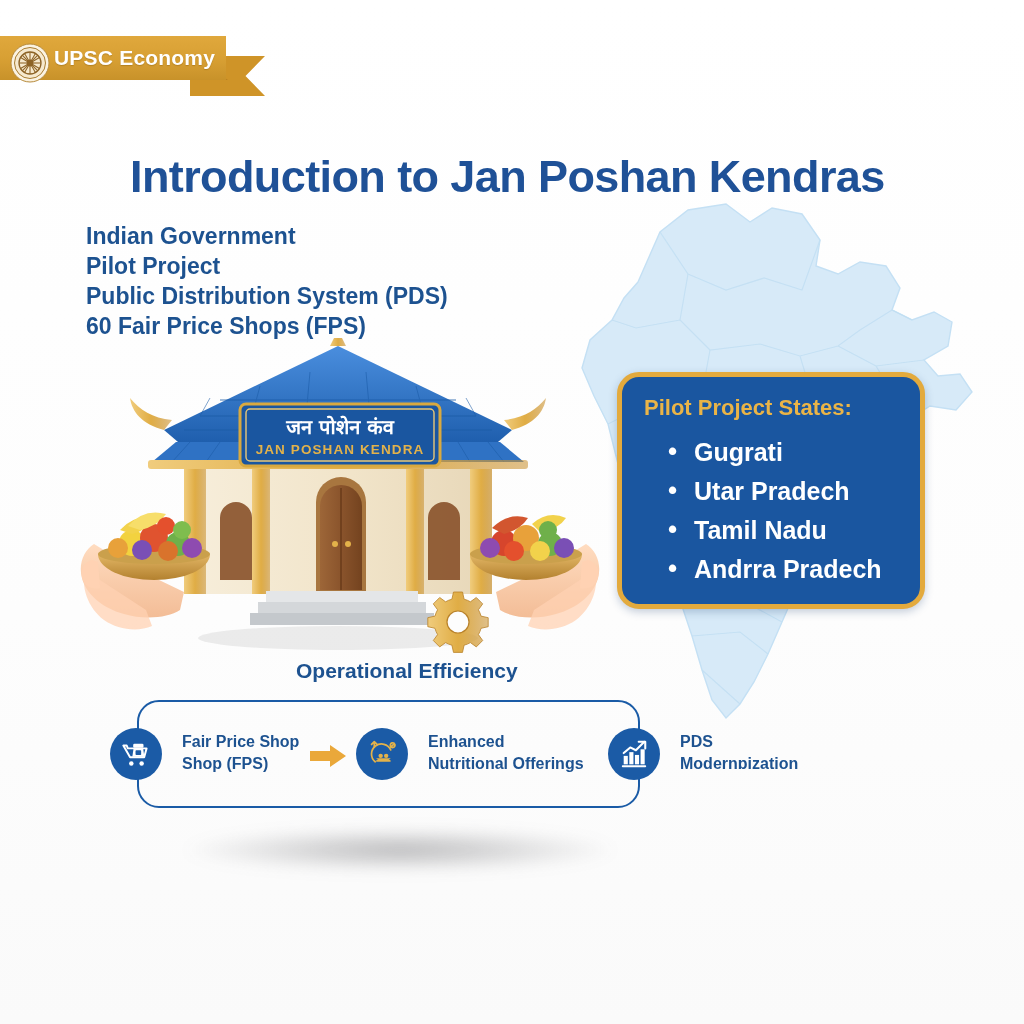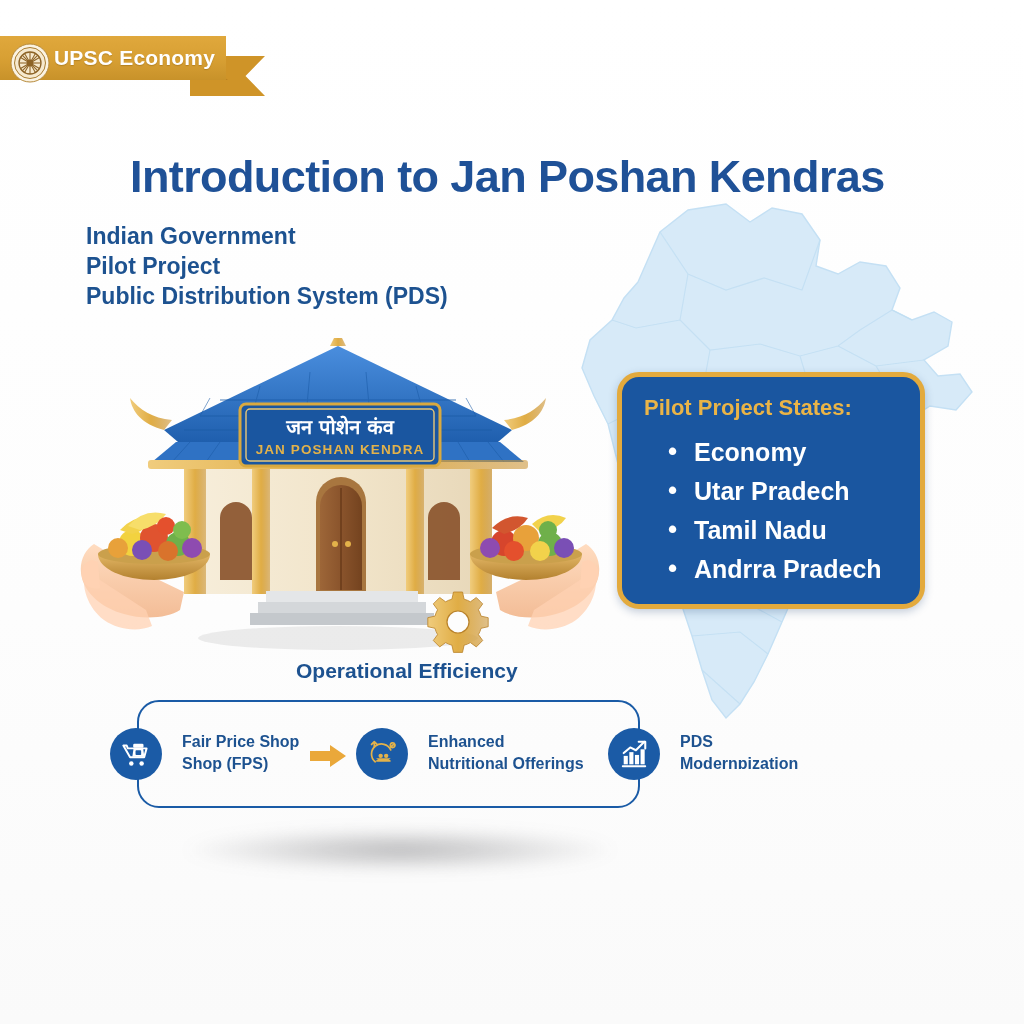--- a/index.html
+++ b/index.html
@@ -138,20 +138,21 @@
       <circle cx="20" cy="20" r="3.4" fill="#8d6326"></circle>
     </svg>
   </div>
 
   <div class="title">Introduction to Jan Poshan Kendras</div>
 
   <div class="sub">
     <div>Indian Government</div>
     <div>Pilot Project</div>
     <div>Public Distribution System (PDS)</div>
+    <div>60 Fair Price Shops (FPS)</div>
   </div>
 
   <svg class="scene" viewBox="0 0 520 330" xmlns="http://www.w3.org/2000/svg">
     <defs>
       <linearGradient id="roofG" x1="0" y1="0" x2="0" y2="1">
         <stop offset="0" stop-color="#4a8ede"></stop>
           <stop offset="1" stop-color="#1f5fae"></stop>
       </linearGradient>
       <linearGradient id="wallG" x1="0" y1="0" x2="1" y2="0">
         <stop offset="0" stop-color="#f7eedb"></stop>
@@ -297,21 +298,21 @@
       <path d="M412 190 q16 -16 36 -10 q-8 12 -24 16 Z" fill="#d2562f"></path>
       <path d="M452 186 q16 -14 34 -6 q-8 12 -26 14 Z" fill="#f2d24b"></path>
       <circle cx="468" cy="192" r="9" fill="#6fb04a"></circle>
       <path d="M508 222 c8 2 12 10 10 18 c-2 8 -10 12 -18 10 l2 -26 Z" fill="#ffd2b3"></path>
     </g>
   </svg>
 
   <div class="card">
     <div class="card-title">Pilot Project States:</div>
     <ul>
-      <li>Economy</li>
+      <li>Gugrati</li>
       <li>Utar Pradech</li>
       <li>Tamil Nadu</li>
       <li>Andrra Pradech</li>
     </ul>
   </div>
 
   <div class="oe-label">Operational Efficiency</div>
   <div class="flow-shadow"></div>
   <div class="flowbox"></div>
 

